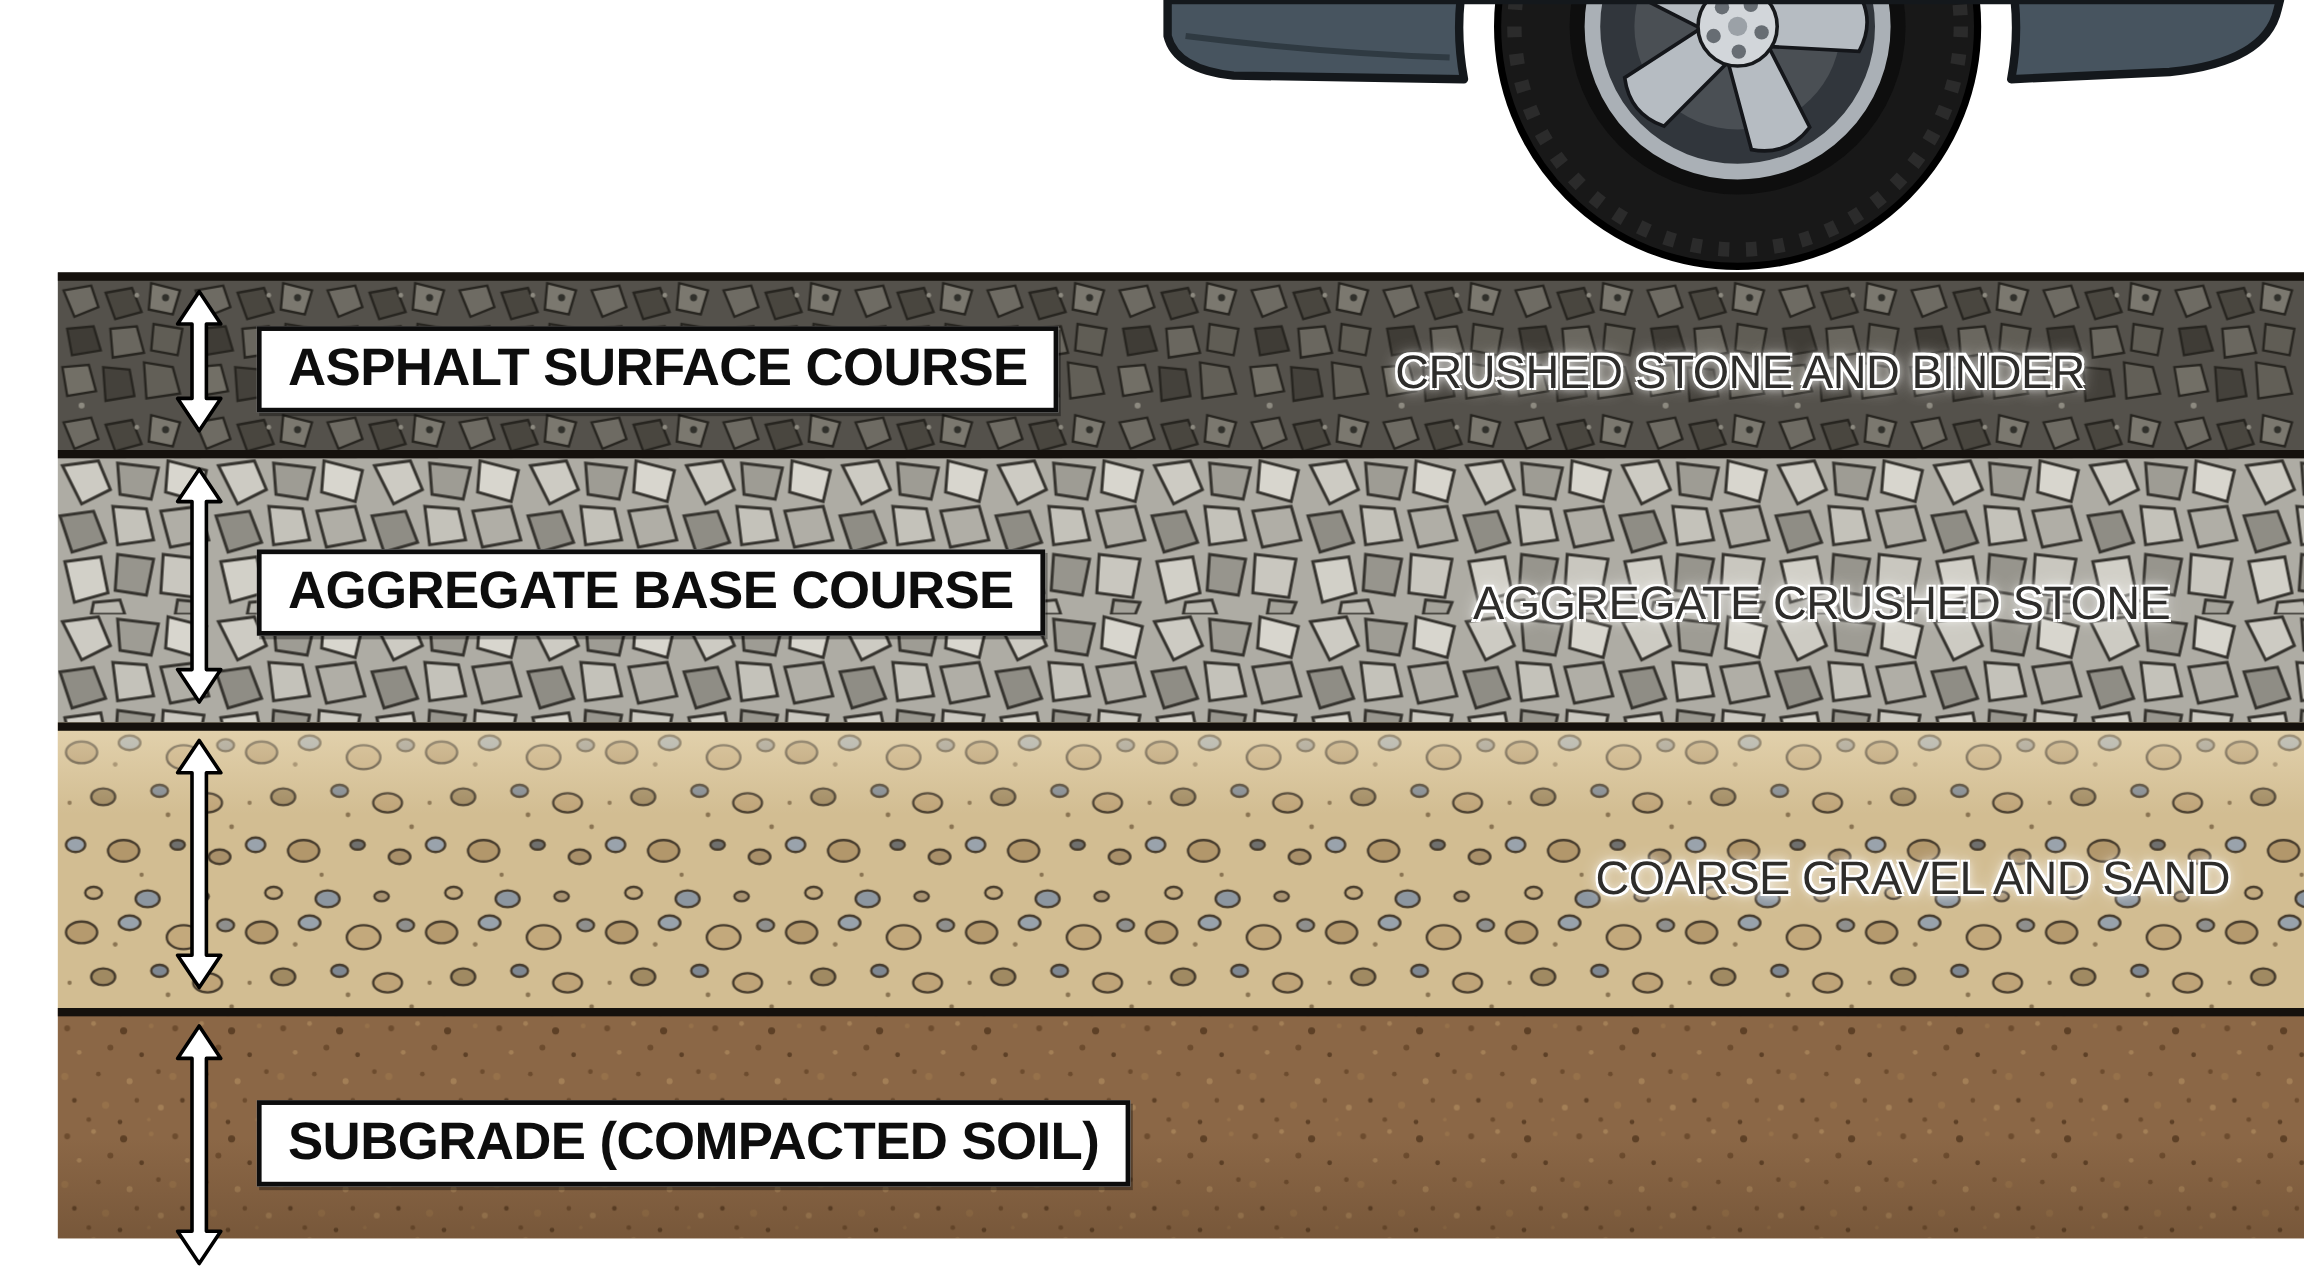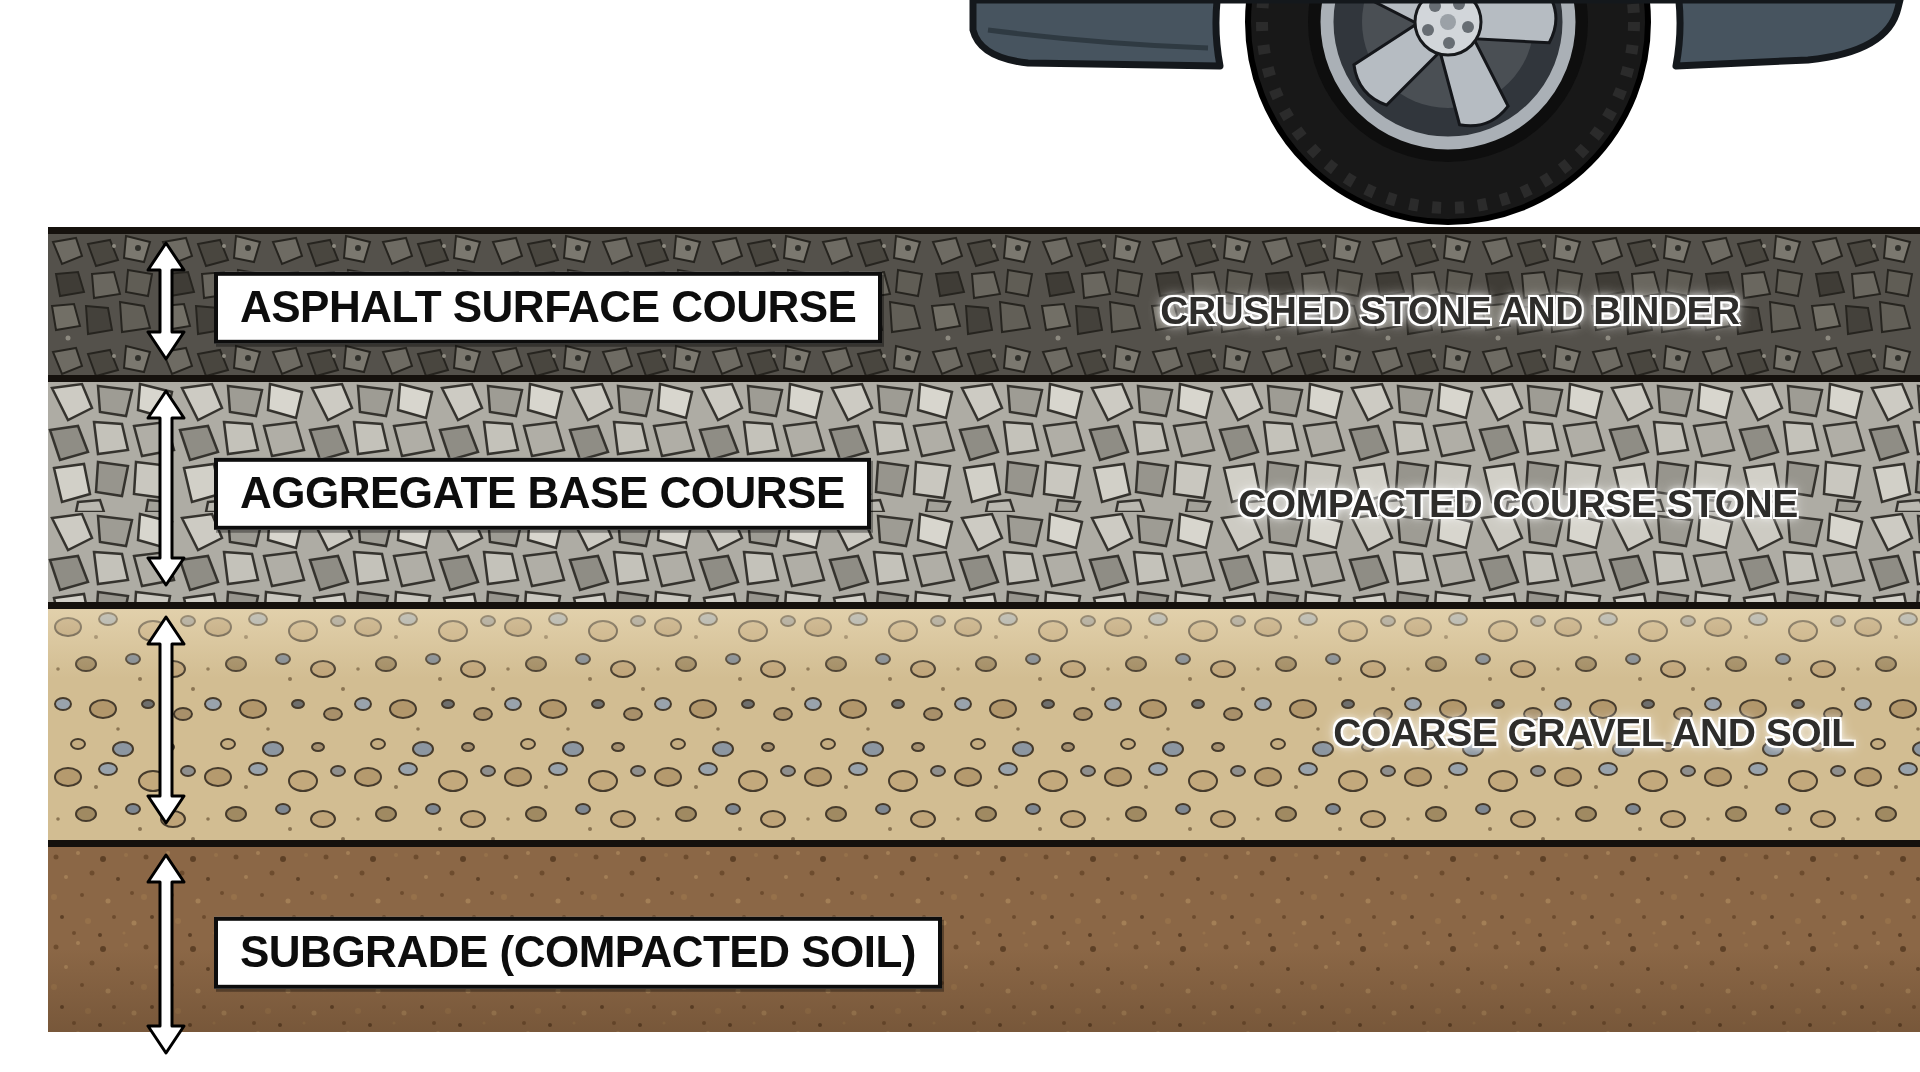--- a/index.html
+++ b/index.html
@@ -60,21 +60,21 @@
     line-height: 1.1;
     letter-spacing: -0.5px;
     padding: 7px 22px 9px 22px;
     white-space: nowrap;
     box-shadow: 2px 3px 0 rgba(0,0,0,0.35);
   }
   .caption {
     position: absolute;
     transform: translate(-50%, -50%);
     color: #2e2d2b;
-    font-weight: 700;
+    font-weight: 400;
     font-size: 39px;
     letter-spacing: -0.5px;
     white-space: nowrap;
     text-shadow:
       -2px -2px 0 #ffffff, 2px -2px 0 #ffffff,
       -2px 2px 0 #ffffff, 2px 2px 0 #ffffff,
       0 0 7px #ffffff, 0 0 14px rgba(255,255,255,0.95);
   }
   .arrow {
     position: absolute;
@@ -155,21 +155,21 @@
           <polygon points="6,86 36,82 42,112 14,120" fill="#d2d0c8" stroke="#35332e" stroke-width="2.5"></polygon>
           <polygon points="50,80 80,84 74,114 48,110" fill="#97958d" stroke="#35332e" stroke-width="2.5"></polygon>
           <polygon points="88,80 122,84 116,116 86,112" fill="#c9c7bf" stroke="#35332e" stroke-width="2.5"></polygon>
           <polygon points="30,120 52,118 56,130 28,130" fill="#bab8b0" stroke="#35332e" stroke-width="2.5"></polygon>
           <polygon points="100,118 122,120 118,130 98,130" fill="#a3a199" stroke="#35332e" stroke-width="2.5"></polygon>
         </pattern>
       </defs>
       <rect width="100%" height="100%" fill="url(#p-aggregate)"></rect>
     </svg>
     <div class="label-box" style="top:112px">AGGREGATE BASE COURSE</div>
-    <div class="caption" style="left:1470px; top:122px">COMPACTED COURSE STONE</div>
+    <div class="caption" style="left:1470px; top:122px">AGGREGATE CRUSHED STONE</div>
   </section>
 
   <section class="layer layer-subbase">
     <svg class="tex">
       <defs>
         <pattern id="p-subbase" patternUnits="userSpaceOnUse" width="150" height="150">
           <rect width="150" height="150" fill="#d2bd92"></rect>
           <ellipse cx="20" cy="18" rx="13" ry="9" fill="#b59a6e" stroke="#463b2c" stroke-width="2"></ellipse>
           <ellipse cx="60" cy="10" rx="9" ry="6" fill="#98a2ab" stroke="#463b2c" stroke-width="2"></ellipse>
           <ellipse cx="105" cy="22" rx="14" ry="10" fill="#c3a97c" stroke="#463b2c" stroke-width="2"></ellipse>
@@ -187,21 +187,21 @@
           <circle cx="48" cy="28" r="2" fill="#8a7452"></circle>
           <circle cx="92" cy="70" r="2" fill="#8a7452"></circle>
           <circle cx="10" cy="60" r="1.8" fill="#8a7452"></circle>
           <circle cx="145" cy="80" r="2" fill="#8a7452"></circle>
           <circle cx="70" cy="120" r="1.8" fill="#8a7452"></circle>
         </pattern>
       </defs>
       <rect width="100%" height="100%" fill="url(#p-subbase)"></rect>
     </svg>
     <div class="subbase-fade"></div>
-    <div class="caption" style="left:1546px; top:124px">COARSE GRAVEL AND SOIL</div>
+    <div class="caption" style="left:1546px; top:124px">COARSE GRAVEL AND SAND</div>
   </section>
 
   <section class="layer layer-subgrade">
     <svg class="tex">
       <defs>
         <pattern id="p-subgrade" patternUnits="userSpaceOnUse" width="90" height="90">
           <rect width="90" height="90" fill="#8b6746"></rect>
           <circle cx="8" cy="10" r="2.5" fill="#6d4c2e"></circle>
           <circle cx="30" cy="6" r="2" fill="#a37f56"></circle>
           <circle cx="55" cy="12" r="3" fill="#5d4026"></circle>

